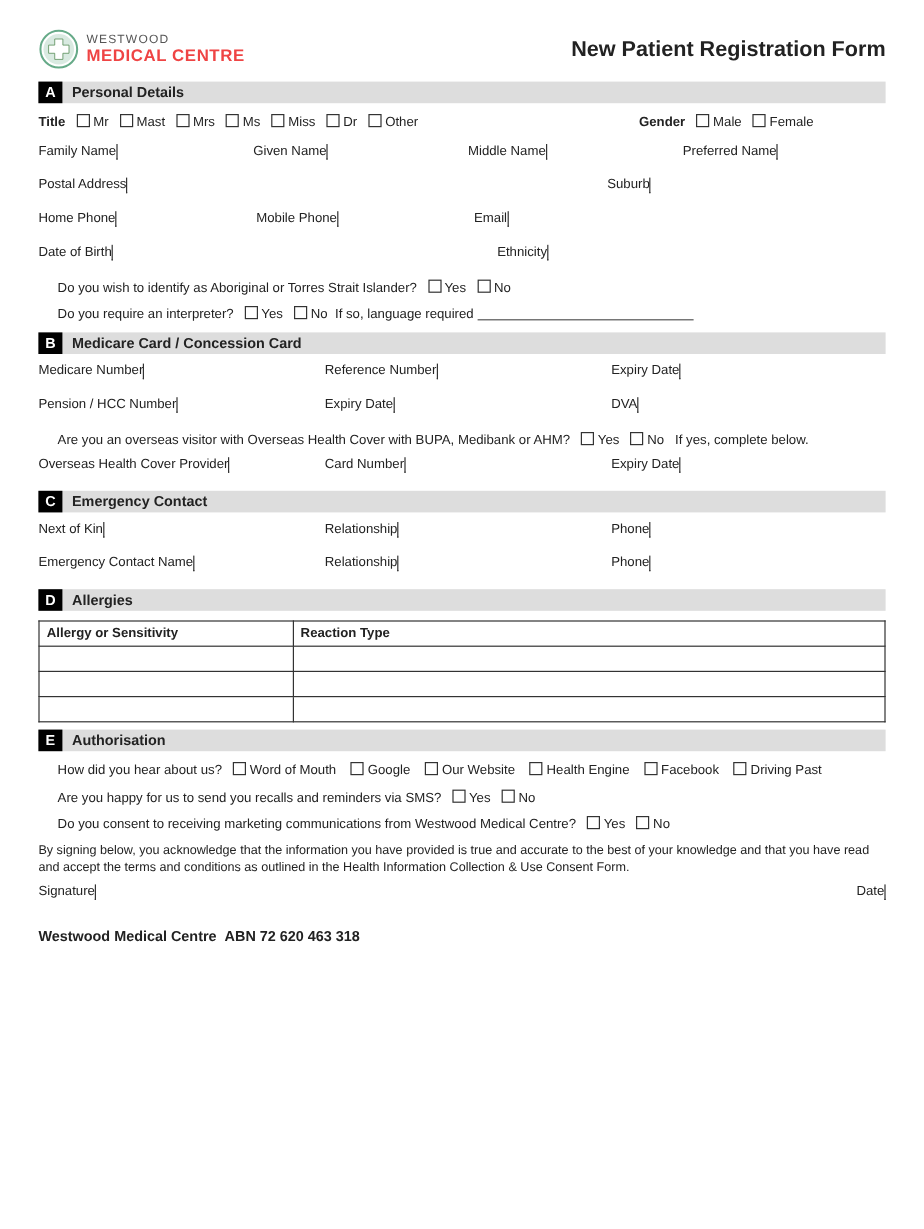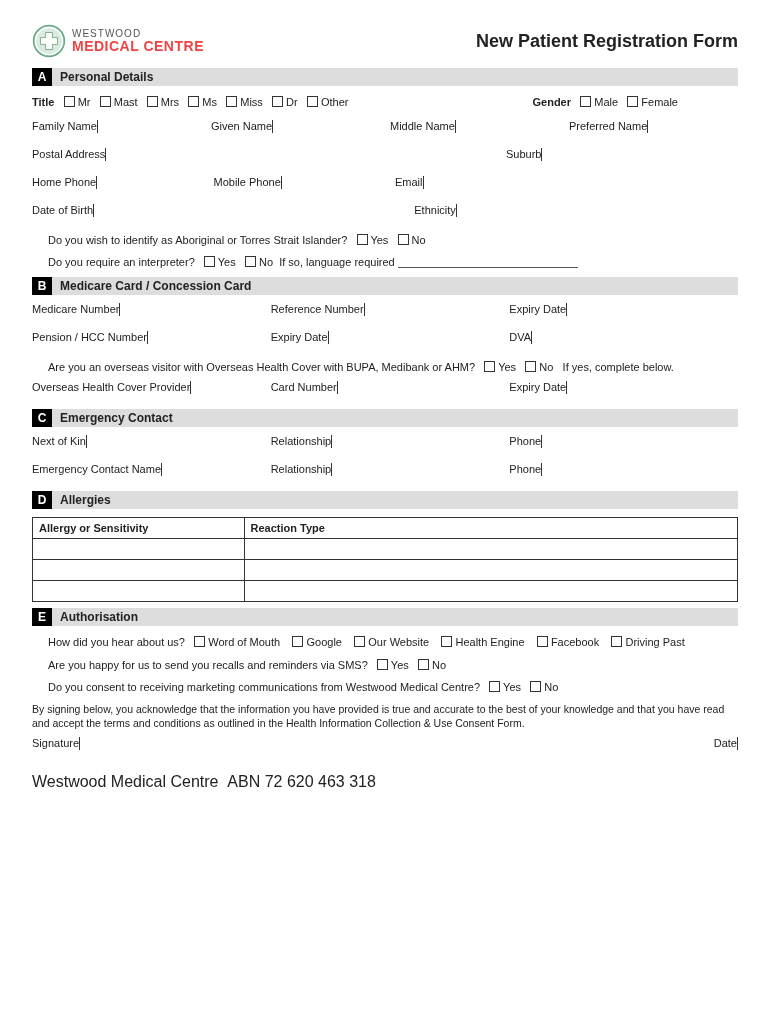--- a/index.html
+++ b/index.html
@@ -129,22 +129,22 @@
     font-size: 11px;
     font-weight: normal;
     text-align: left;
     height: 14px;
   }
   .allergy-table th {
     font-weight: bold;
   }
   .col-allergy { width: 30%; }
   .footer {
-    font-size: 16px;
-    font-weight: normal;
+    font-size: 12px;
+    font-weight: bold;
     margin-top: 14px;
   }
   .dashed-line {
     display: inline-block;
     border-bottom: 1px solid #555;
     min-width: 180px;
     vertical-align: -2px;
   }
   .para {
     font-size: 10.5px;

